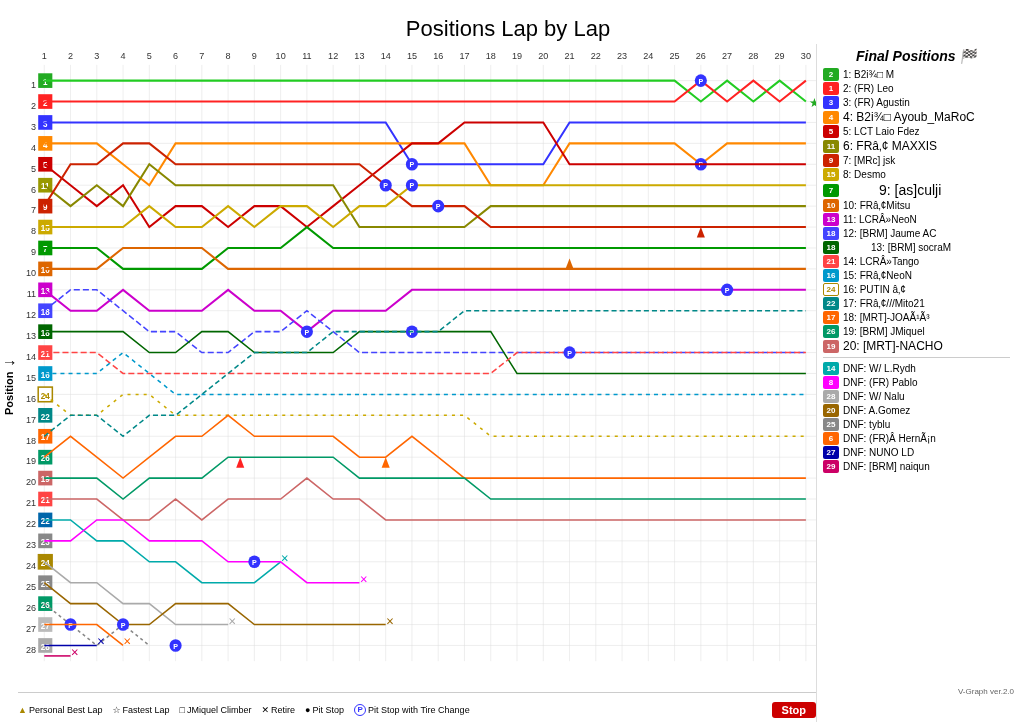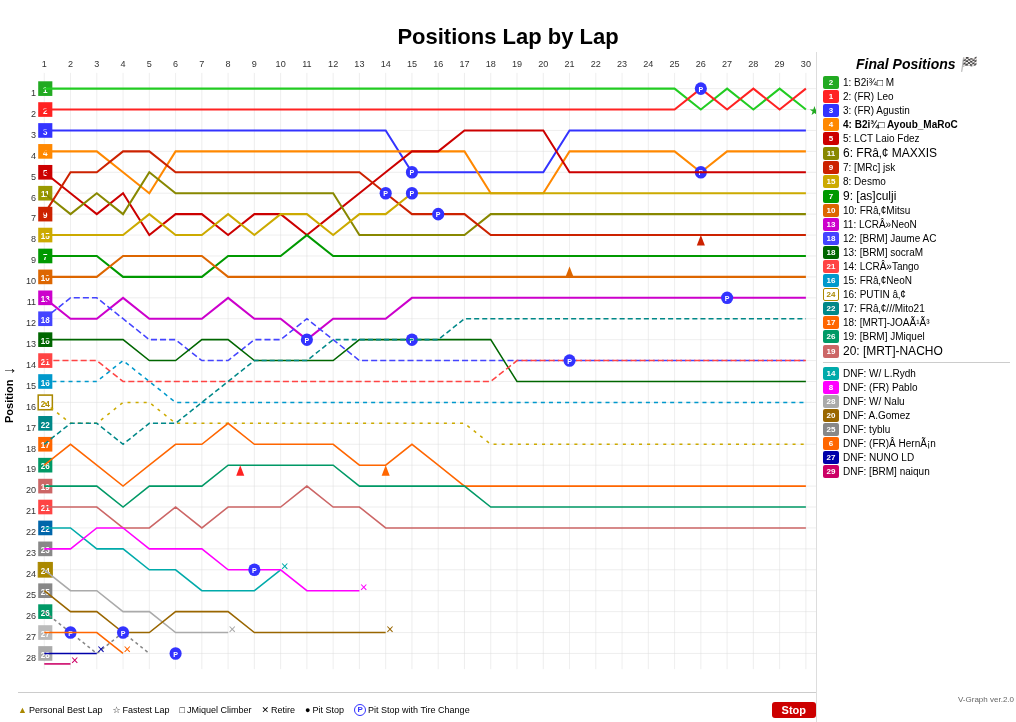--- a/index.html
+++ b/index.html
@@ -8,22 +8,22 @@
       height: 722px;
       background: #fff;
       font-family: Arial, sans-serif;
       overflow: hidden;
       position: relative;
     }
 
     .main-title {
       text-align: center;
       font-size: 22px;
-      font-weight: bold;
-      padding-top: 24px;
+      font-weight: normal;
+      padding-top: 16px;
       padding-bottom: 2px;
     }
   </style>
 </head>
 <body>
 
 <div class="main-title">Positions Lap by Lap</div>
 
 <div style="display:flex; width:1016px; height:682px; position:relative;">
 
@@ -383,57 +383,57 @@
         <div style="display: flex; align-items: center; margin-bottom: 1px;">
           <span style="display: inline-flex; align-items: center; justify-content: center; width: 16px; height: 13px; border-radius: 2px; font-size: 8px; font-weight: bold; margin-right: 4px; flex-shrink: 0; background: rgb(255, 34, 34); color: white;">1</span>
           <span style="font-size: 10px;">2: (FR) Leo</span>
         </div>
         <div style="display: flex; align-items: center; margin-bottom: 1px;">
           <span style="display: inline-flex; align-items: center; justify-content: center; width: 16px; height: 13px; border-radius: 2px; font-size: 8px; font-weight: bold; margin-right: 4px; flex-shrink: 0; background: rgb(51, 51, 255); color: white;">3</span>
           <span style="font-size: 10px; text-align: right;">3: (FR) Agustin</span>
         </div>
         <div style="display: flex; align-items: center; margin-bottom: 1px;">
           <span style="display: inline-flex; align-items: center; justify-content: center; width: 16px; height: 13px; border-radius: 2px; font-size: 8px; font-weight: bold; margin-right: 4px; flex-shrink: 0; background: rgb(255, 136, 0); color: white;">4</span>
-          <span style="font-size: 10px; font-weight: bold;">4: B2i¾□ Ayoub_MaRoC</span>
+          <span style="font-size: 12px;">4: B2i¾□ Ayoub_MaRoC</span>
         </div>
         <div style="display: flex; align-items: center; margin-bottom: 1px;">
           <span style="display: inline-flex; align-items: center; justify-content: center; width: 16px; height: 13px; border-radius: 2px; font-size: 8px; font-weight: bold; margin-right: 4px; flex-shrink: 0; background: rgb(204, 0, 0); color: white;">5</span>
           <span style="font-size: 10px;">5: LCT Laio Fdez</span>
         </div>
         <div style="display: flex; align-items: center; margin-bottom: 1px;">
           <span style="display: inline-flex; align-items: center; justify-content: center; width: 16px; height: 13px; border-radius: 2px; font-size: 8px; font-weight: bold; margin-right: 4px; flex-shrink: 0; background: rgb(136, 136, 0); color: white;">11</span>
           <span style="font-size: 12px;">6: FRâ‚¢ MAXXIS</span>
         </div>
         <div style="display: flex; align-items: center; margin-bottom: 1px;">
           <span style="display: inline-flex; align-items: center; justify-content: center; width: 16px; height: 13px; border-radius: 2px; font-size: 8px; font-weight: bold; margin-right: 4px; flex-shrink: 0; background: rgb(204, 34, 0); color: white;">9</span>
           <span style="font-size: 10px;">7: [MRc] jsk</span>
         </div>
         <div style="display: flex; align-items: center; margin-bottom: 1px;">
           <span style="display: inline-flex; align-items: center; justify-content: center; width: 16px; height: 13px; border-radius: 2px; font-size: 8px; font-weight: bold; margin-right: 4px; flex-shrink: 0; background: rgb(204, 170, 0); color: white;">15</span>
           <span style="font-size: 10px;">8: Desmo</span>
         </div>
         <div style="display: flex; align-items: center; margin-bottom: 1px;">
           <span style="display: inline-flex; align-items: center; justify-content: center; width: 16px; height: 13px; border-radius: 2px; font-size: 8px; font-weight: bold; margin-right: 4px; flex-shrink: 0; background: rgb(0, 153, 0); color: white;">7</span>
-          <span style="font-size: 12px;">9: [as]culji</span>
+          <span style="font-size: 14px; margin-left: 36px;">9: [as]culji</span>
         </div>
         <div style="display: flex; align-items: center; margin-bottom: 1px;">
           <span style="display: inline-flex; align-items: center; justify-content: center; width: 16px; height: 13px; border-radius: 2px; font-size: 8px; font-weight: bold; margin-right: 4px; flex-shrink: 0; background: rgb(221, 102, 0); color: white;">10</span>
           <span style="font-size: 10px;">10: FRâ‚¢Mitsu</span>
         </div>
         <div style="display: flex; align-items: center; margin-bottom: 1px;">
           <span style="display: inline-flex; align-items: center; justify-content: center; width: 16px; height: 13px; border-radius: 2px; font-size: 8px; font-weight: bold; margin-right: 4px; flex-shrink: 0; background: rgb(204, 0, 204); color: white;">13</span>
           <span style="font-size: 10px;">11: LCRÂ»NeoN</span>
         </div>
         <div style="display: flex; align-items: center; margin-bottom: 1px;">
           <span style="display: inline-flex; align-items: center; justify-content: center; width: 16px; height: 13px; border-radius: 2px; font-size: 8px; font-weight: bold; margin-right: 4px; flex-shrink: 0; background: rgb(68, 68, 255); color: white;">18</span>
           <span style="font-size: 10px;">12: [BRM] Jaume AC</span>
         </div>
         <div style="display: flex; align-items: center; margin-bottom: 1px;">
           <span style="display: inline-flex; align-items: center; justify-content: center; width: 16px; height: 13px; border-radius: 2px; font-size: 8px; font-weight: bold; margin-right: 4px; flex-shrink: 0; background: rgb(0, 102, 0); color: white;">18</span>
-          <span style="font-size: 10px;">13: [BRM] socraM</span>
+          <span style="font-size: 10px; margin-left: 28px;">13: [BRM] socraM</span>
         </div>
         <div style="display: flex; align-items: center; margin-bottom: 1px;">
           <span style="display: inline-flex; align-items: center; justify-content: center; width: 16px; height: 13px; border-radius: 2px; font-size: 8px; font-weight: bold; margin-right: 4px; flex-shrink: 0; background: rgb(255, 68, 68); color: white;">21</span>
           <span style="font-size: 10px;">14: LCRÂ»Tango</span>
         </div>
         <div style="display: flex; align-items: center; margin-bottom: 1px;">
           <span style="display: inline-flex; align-items: center; justify-content: center; width: 16px; height: 13px; border-radius: 2px; font-size: 8px; font-weight: bold; margin-right: 4px; flex-shrink: 0; background: rgb(0, 153, 204); color: white;">16</span>
           <span style="font-size: 10px;">15: FRâ‚¢NeoN</span>
         </div>
         <div style="display: flex; align-items: center; margin-bottom: 1px;">

